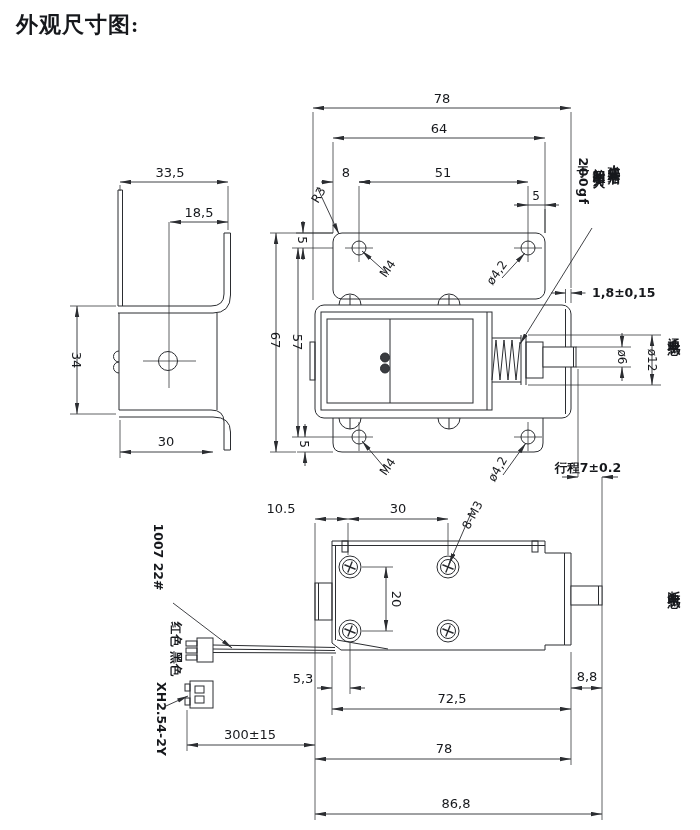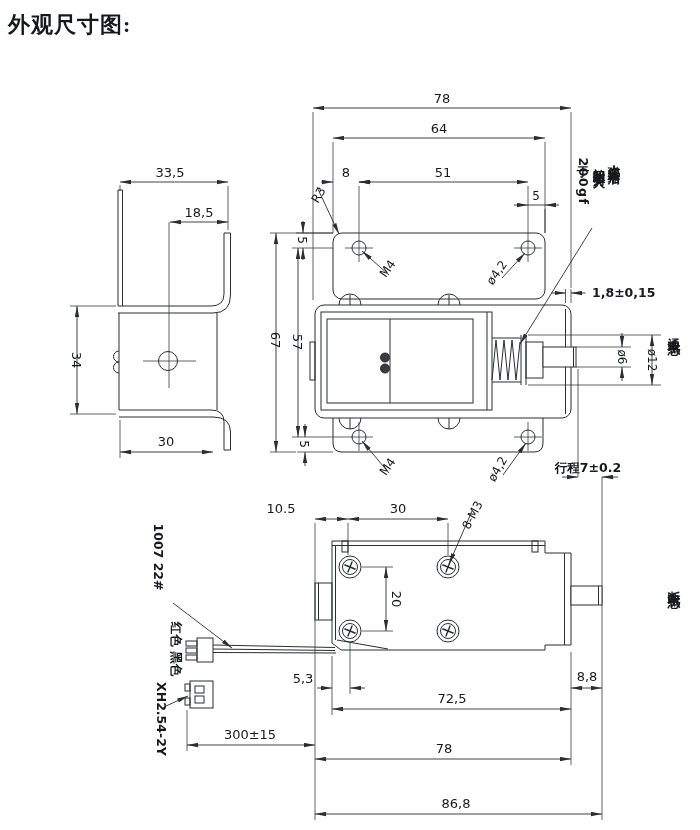--- a/index.html
+++ b/index.html
@@ -1,18 +1,18 @@
 <!DOCTYPE html>
 <html><head>
 <meta charset="utf-8">
 <style>
   html,body{margin:0;padding:0;background:#fff;}
   #stage{position:relative;width:700px;height:830px;background:#ffffff;overflow:hidden;
          font-family:"Liberation Sans", sans-serif;}
-  #title{position:absolute;left:8px;top:10px;font:bold 22px "Liberation Serif", serif;
+  #title{position:absolute;left:16px;top:10px;font:bold 22px "Liberation Serif", serif;
          color:#16181c;letter-spacing:1px;}
   svg{position:absolute;left:0;top:0;}
   .ln{fill:none;stroke:#2b2d31;stroke-width:1;}
   .thk{fill:none;stroke:#2b2d31;stroke-width:1.4;}
   .thin{fill:none;stroke:#2b2d31;stroke-width:0.75;}
   .dim{fill:none;stroke:#2b2d31;stroke-width:0.9;}
   text{font:13px "DejaVu Sans", sans-serif;fill:#16181c;}
   text.dm{text-anchor:middle;}
   text.sm{font-size:12px;}
   text.bld{font-weight:bold;font-size:12.5px;}

